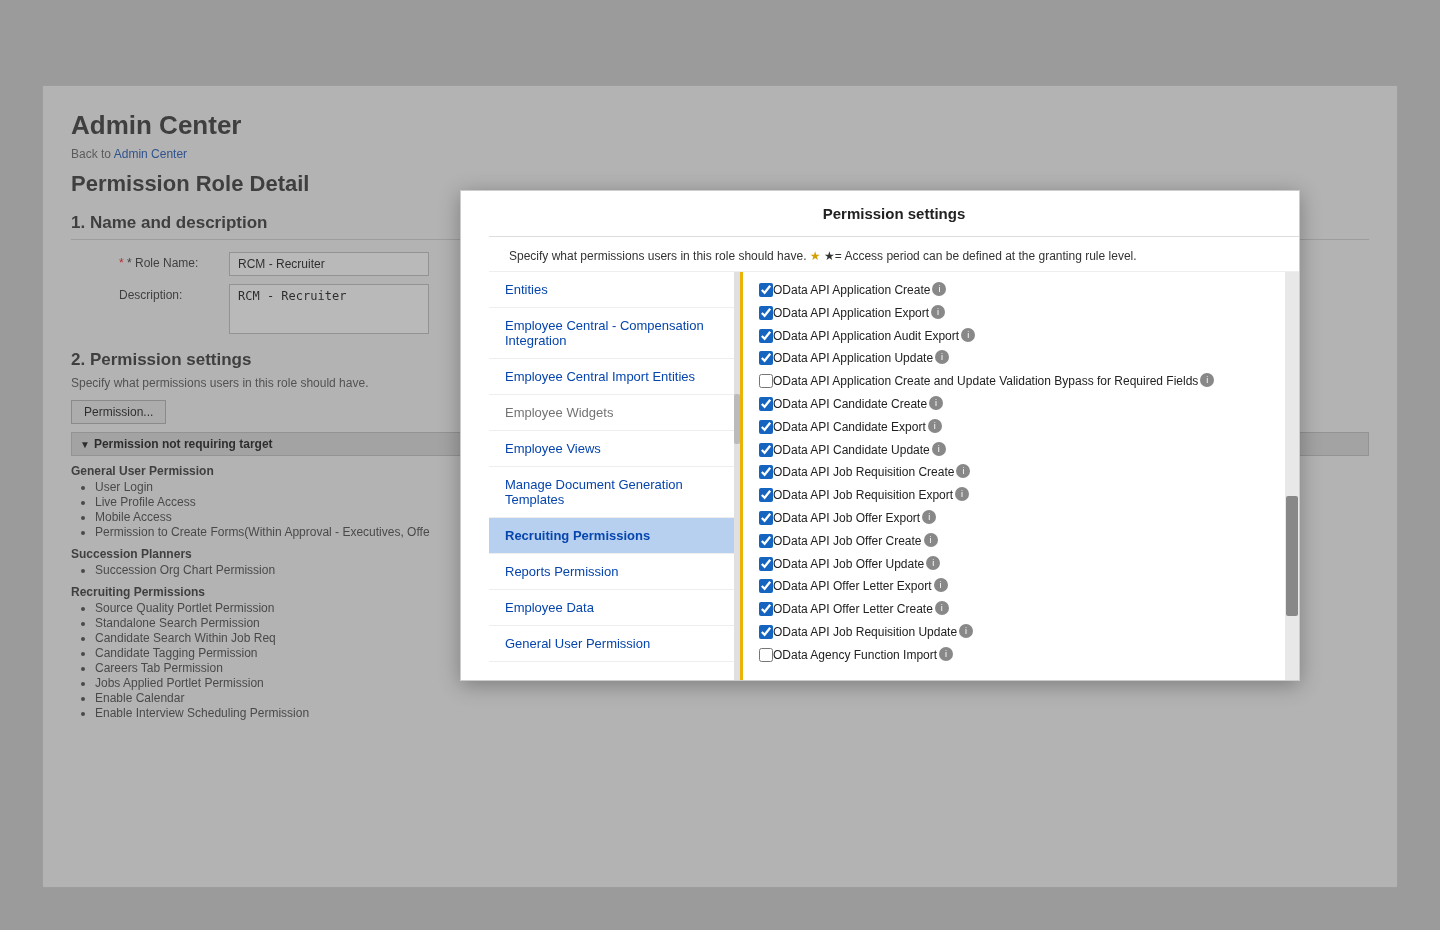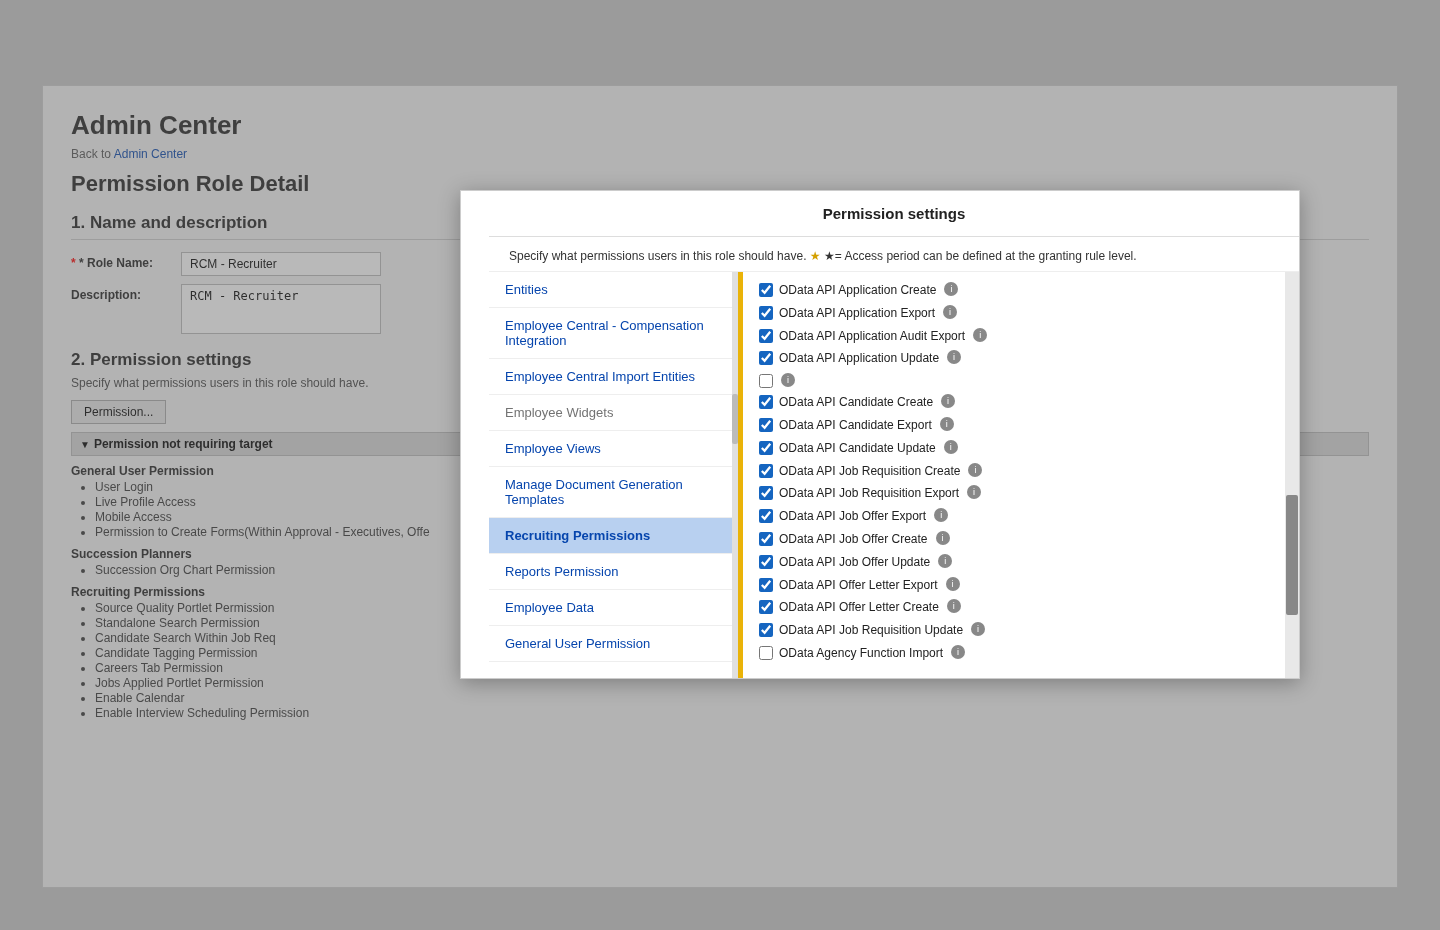--- a/index.html
+++ b/index.html
@@ -148,21 +148,21 @@
       color: #333;
       border-bottom: 1px solid #eee;
     }
 
     .modal-intro-star {
       color: #d4a000;
     }
 
     .modal-left {
       width: 254px;
-      border-right: 5px solid #eab308;
+      border-right: 3px solid #eab308;
       overflow-y: auto;
       flex-shrink: 0;
     }
 
     .modal-left-item {
       padding: 10px 16px;
       font-size: 13px;
       color: #0645ad;
       cursor: pointer;
       border-bottom: 1px solid #eee;
@@ -178,21 +178,20 @@
       flex: 1;
       overflow-y: auto;
       padding: 10px 16px;
       position: relative;
     }
 
     .perm-row {
       display: flex;
       align-items: flex-start;
       margin-bottom: 6px;
-      gap: 6px;
     }
 
     .perm-row input[type="checkbox"] {
       margin-top: 1px;
       flex-shrink: 0;
       accent-color: #1565c0;
       width: 14px;
       height: 14px;
     }
 
@@ -222,25 +221,26 @@
     }
 
     .field-row {
       display: flex;
       align-items: flex-start;
       margin-bottom: 8px;
     }
 
     .field-label {
       font-size: 12px;
-      font-weight: bold;
+      font-weight: normal;
       color: #222;
       width: 110px;
       flex-shrink: 0;
       padding-top: 4px;
+      margin-left: 48px;
     }
 
     .field-input {
       border: 1px solid #bbb;
       padding: 4px 8px;
       font-size: 12px;
       width: 200px;
       background: #fff;
     }
 
@@ -395,20 +395,21 @@
         <label>OData API Application Audit Export</label>
         <span class="info-icon">i</span>
       </div>
       <div class="perm-row">
         <input type="checkbox" checked="" style="accent-color: rgb(21, 101, 192);">
         <label>OData API Application Update</label>
         <span class="info-icon">i</span>
       </div>
       <div class="perm-row">
         <input type="checkbox" style="">
+        <label>OData API Application Create and Update Validation Bypass for Required Fields</label>
         <span class="info-icon">i</span>
       </div>
       <div class="perm-row">
         <input type="checkbox" checked="" style="accent-color: rgb(21, 101, 192);">
         <label>OData API Candidate Create</label>
         <span class="info-icon">i</span>
       </div>
       <div class="perm-row">
         <input type="checkbox" checked="" style="accent-color: rgb(21, 101, 192);">
         <label>OData API Candidate Export</label>

